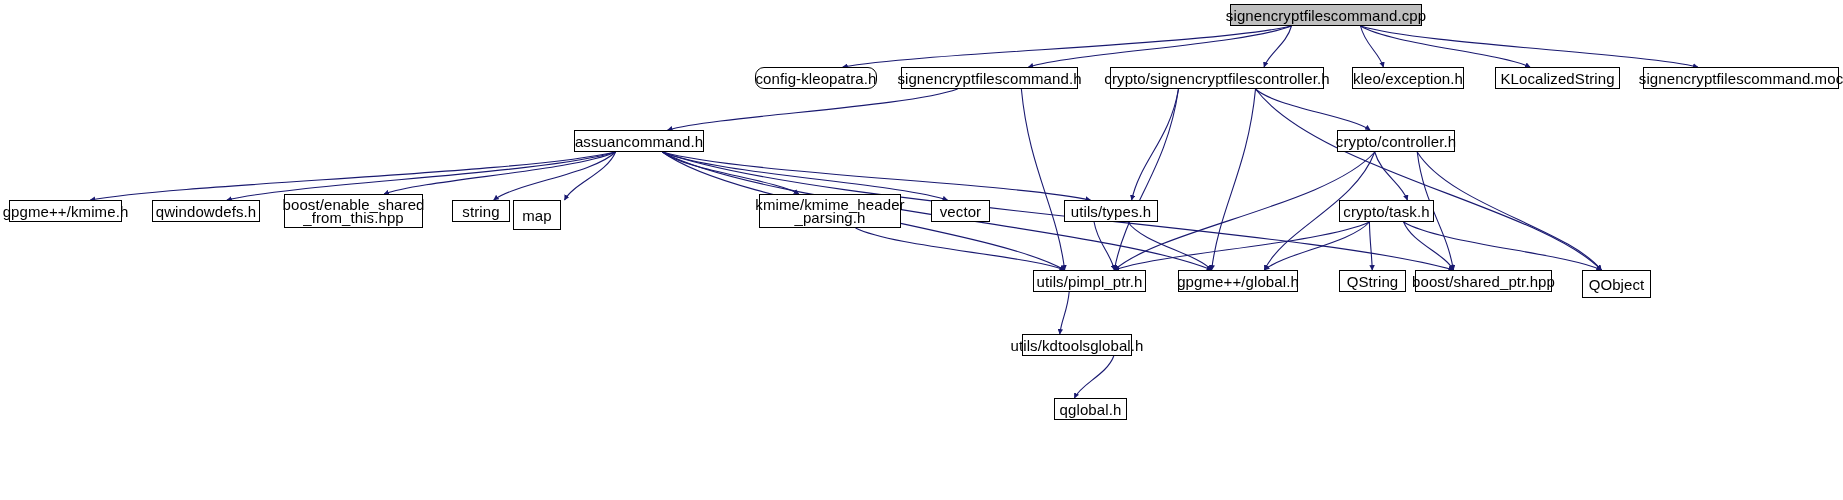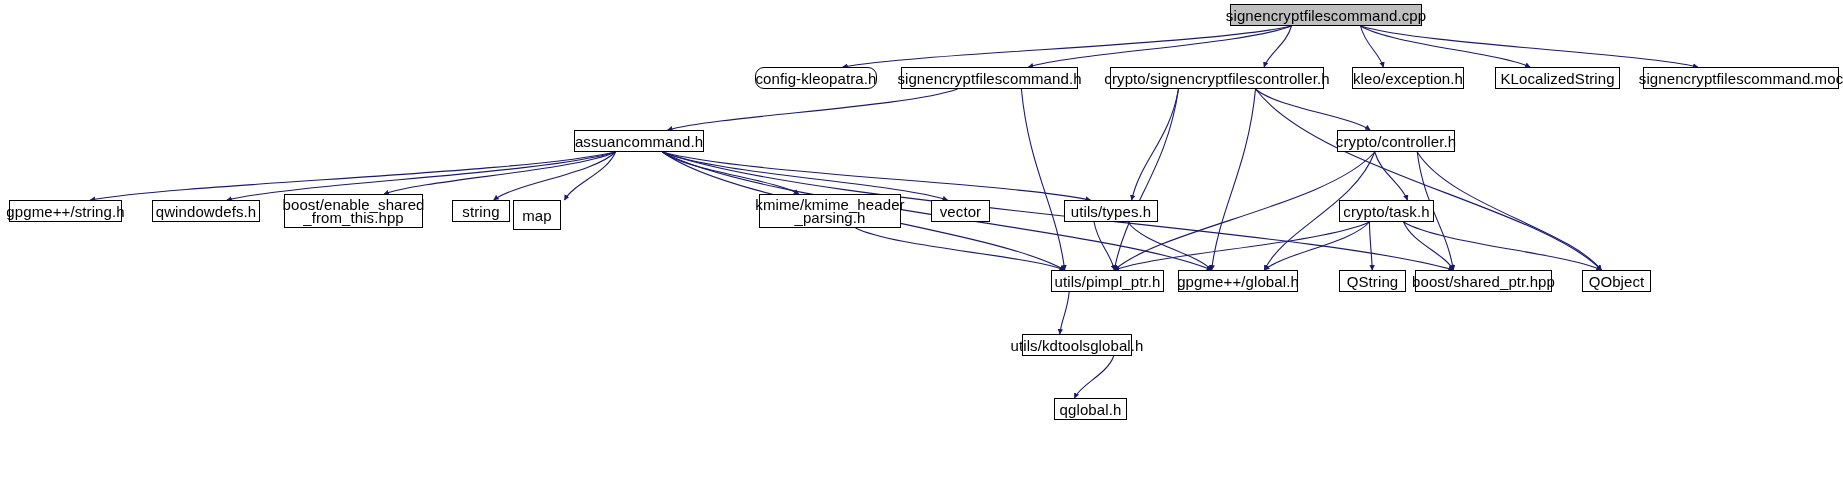--- a/index.html
+++ b/index.html
@@ -97,32 +97,32 @@
   <div id="node-layer">
       <div class="node root" style="left: 1230px; top: 4px; width: 192px; height: 22px;">signencryptfilescommand.cpp</div>
       <div class="node" style="left: 755px; top: 67px; width: 122px; height: 22px; border-radius: 9px;">config-kleopatra.h</div>
       <div class="node" style="left: 901px; top: 67px; width: 177px; height: 22px;">signencryptfilescommand.h</div>
       <div class="node" style="left: 1110px; top: 67px; width: 214px; height: 22px;">crypto/signencryptfilescontroller.h</div>
       <div class="node" style="left: 1352px; top: 67px; width: 112px; height: 22px;">kleo/exception.h</div>
       <div class="node" style="left: 1495px; top: 67px; width: 125px; height: 22px;">KLocalizedString</div>
       <div class="node" style="left: 1643px; top: 67px; width: 196px; height: 22px;">signencryptfilescommand.moc</div>
       <div class="node" style="left: 574px; top: 130px; width: 130px; height: 22px;">assuancommand.h</div>
       <div class="node" style="left: 1337px; top: 130px; width: 118px; height: 22px;">crypto/controller.h</div>
-      <div class="node" style="left: 9px; top: 200px; width: 113px; height: 22px;">gpgme++/string.h</div>
+      <div class="node" style="left: 9px; top: 200px; width: 113px; height: 22px;">gpgme++/kmime.h</div>
       <div class="node" style="left: 152px; top: 200px; width: 108px; height: 22px;">qwindowdefs.h</div>
       <div class="node" style="left: 284px; top: 194px; width: 139px; height: 34px;">boost/enable_shared
 _from_this.hpp</div>
       <div class="node" style="left: 452px; top: 200px; width: 58px; height: 22px;">string</div>
       <div class="node" style="left: 513px; top: 200px; width: 48px; height: 30px;">map</div>
       <div class="node" style="left: 759px; top: 194px; width: 142px; height: 34px;">kmime/kmime_header
 _parsing.h</div>
       <div class="node" style="left: 931px; top: 200px; width: 59px; height: 22px;">vector</div>
       <div class="node" style="left: 1064px; top: 200px; width: 94px; height: 22px;">utils/types.h</div>
       <div class="node" style="left: 1339px; top: 200px; width: 95px; height: 22px;">crypto/task.h</div>
-      <div class="node" style="left: 1033px; top: 270px; width: 113px; height: 22px; margin-left: 18px;">utils/pimpl_ptr.h</div>
+      <div class="node" style="left: 1033px; top: 270px; width: 113px; height: 22px;">utils/pimpl_ptr.h</div>
       <div class="node" style="left: 1178px; top: 270px; width: 120px; height: 22px;">gpgme++/global.h</div>
       <div class="node" style="left: 1324px; top: 270px; width: 67px; height: 22px; margin-left: 15px;">QString</div>
       <div class="node" style="left: 1415px; top: 270px; width: 137px; height: 22px;">boost/shared_ptr.hpp</div>
-      <div class="node" style="left: 1582px; top: 270px; width: 69px; height: 22px; text-align: center;">QObject</div>
+      <div class="node" style="left: 1582px; top: 270px; width: 69px; height: 28px; text-align: center;">QObject</div>
       <div class="node" style="left: 1022px; top: 334px; width: 110px; height: 22px;">utils/kdtoolsglobal.h</div>
       <div class="node" style="left: 1054px; top: 398px; width: 73px; height: 22px;">qglobal.h</div>
     </div>
 </div>
 
 </body></html>

